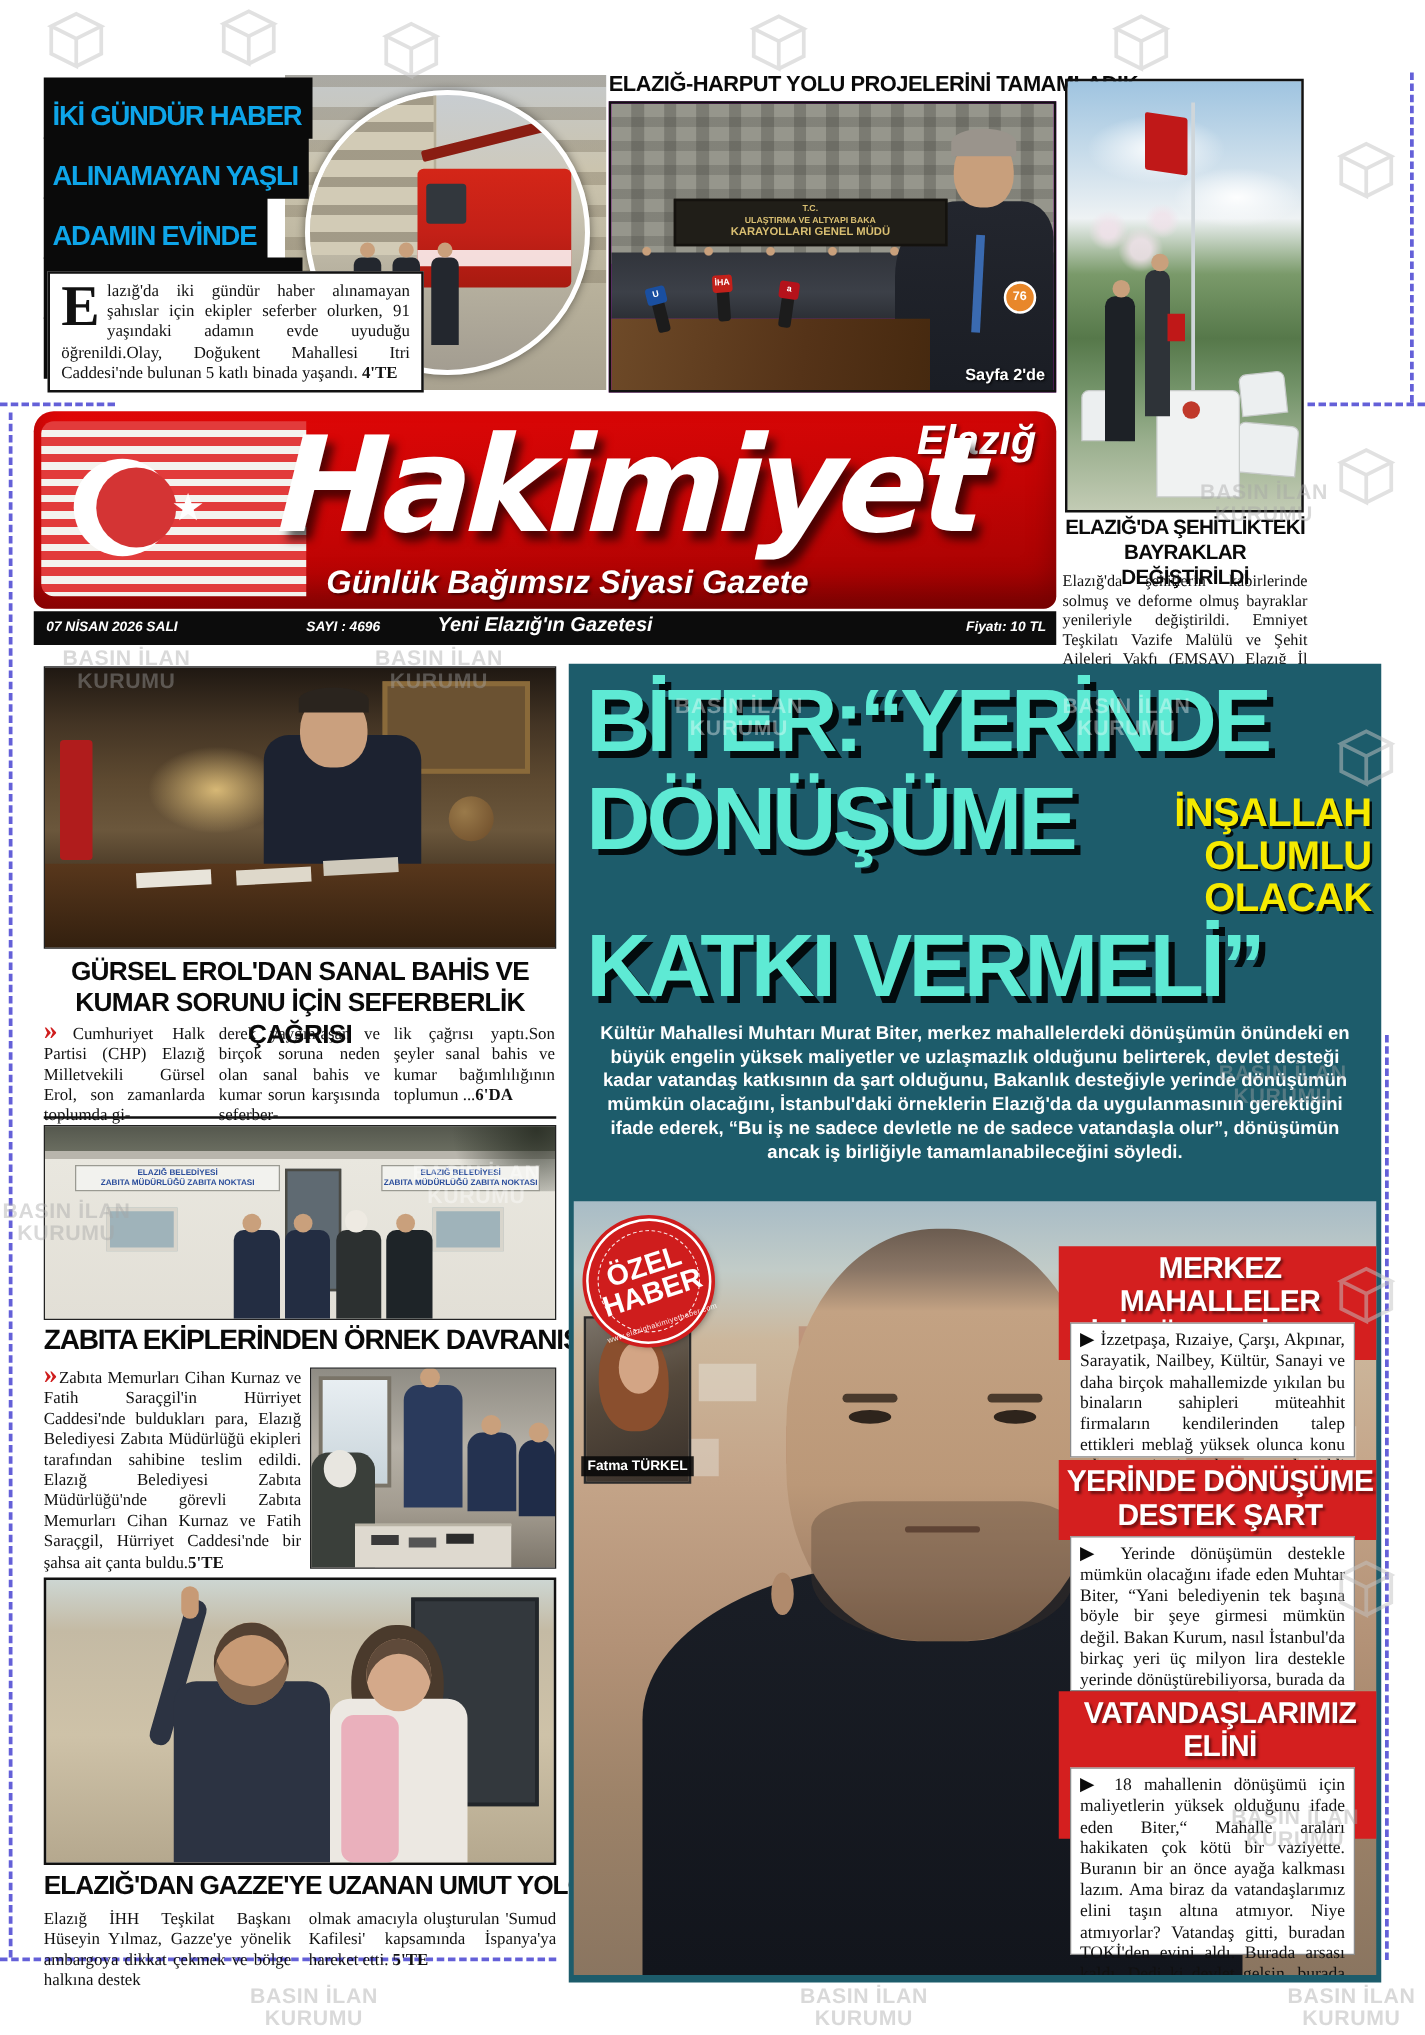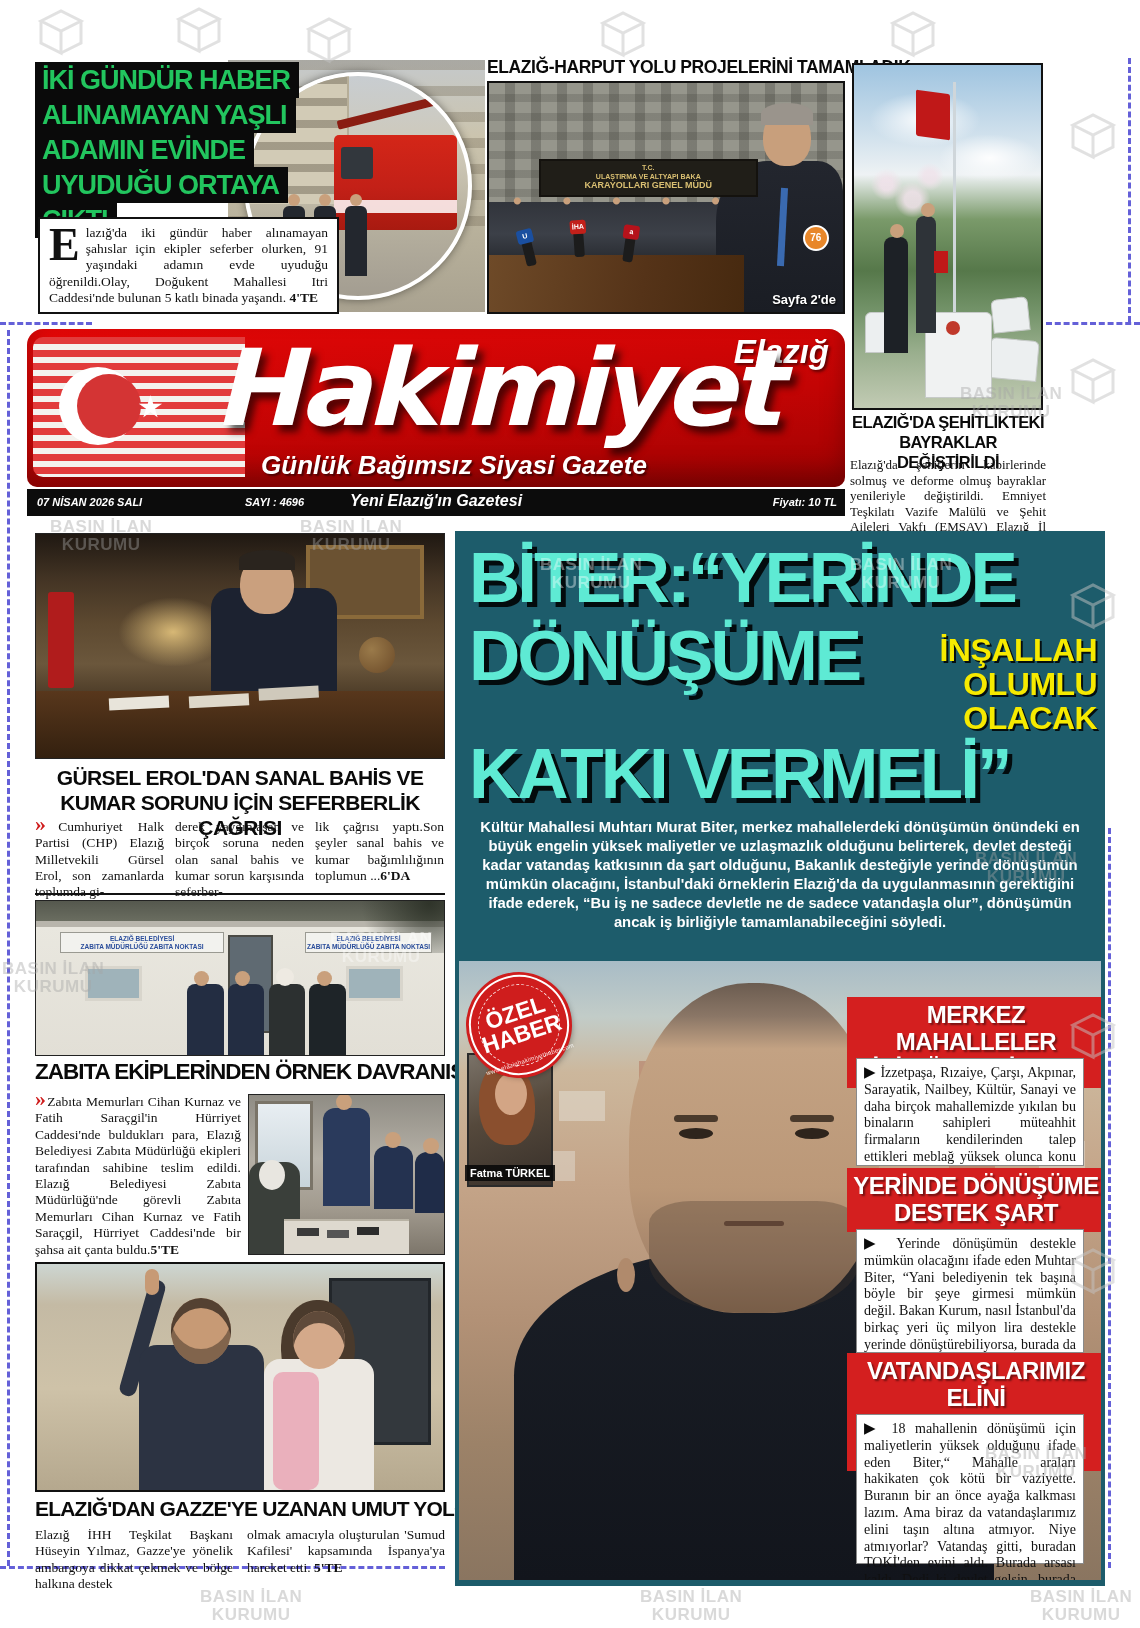--- a/index.html
+++ b/index.html
@@ -39,22 +39,22 @@
   .tk-truck:before{content:"";position:absolute;left:6%;top:12%;width:26%;height:34%;
     background:#32373d;border-radius:3px;}
   .tk-truck:after{content:"";position:absolute;left:0;bottom:18%;width:100%;height:14%;
     background:rgba(255,255,255,.85);}
   .tk-fig{position:absolute;width:10%;height:32%;bottom:9%;background:#23272e;
     border-radius:6px 6px 0 0;}
   .tk-fig:before{content:"";position:absolute;left:22%;top:-12px;width:12px;height:12px;
     border-radius:50%;background:#c9a07c;}
   #tl-heads{position:absolute;left:35px;top:62px;z-index:5;display:flex;flex-direction:column;
     align-items:flex-start;}
-  #tl-heads .hl{background:#0a0a0a;color:#22c55e;font-weight:900;font-size:27px;line-height:30px;
-    letter-spacing:-1px;padding:3px 9px 3px 7px;margin-bottom:-1px;white-space:nowrap;}
+  #tl-heads .hl{background:#0a0a0a;color:#0ea5e9;font-weight:900;font-size:22px;line-height:30px;
+    letter-spacing:-1px;padding:16px 9px 3px 7px;margin-bottom:-1px;white-space:nowrap;}
   #tl-body{position:absolute;left:38px;top:217px;width:301px;height:97px;background:#fff;
     border:2px solid #111;padding:6px 9px 4px 9px;z-index:6;
     font-family:"Liberation Serif","DejaVu Serif",serif;font-size:13.5px;line-height:16.2px;
     text-align:justify;color:#111;}
   #tl-body .dropcap{float:left;font-size:46px;line-height:38px;font-weight:bold;
     margin:1px 6px 0 0;font-family:"Liberation Serif",serif;}
   #tl-body b{font-weight:bold;}
 
   
   #tc-head{position:absolute;left:487px;top:57px;width:358px;color:#0a0a0a;font-weight:900;

